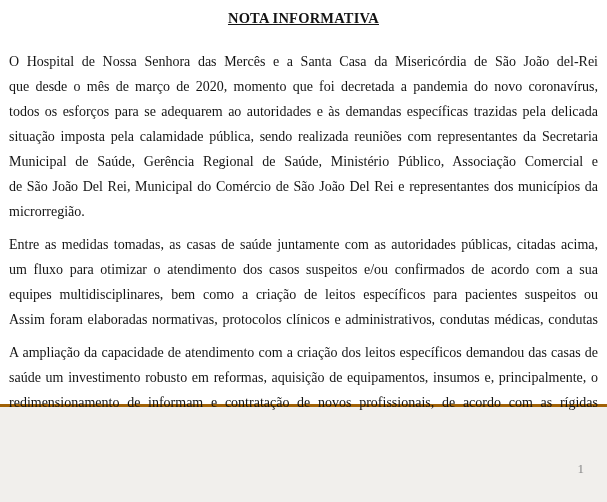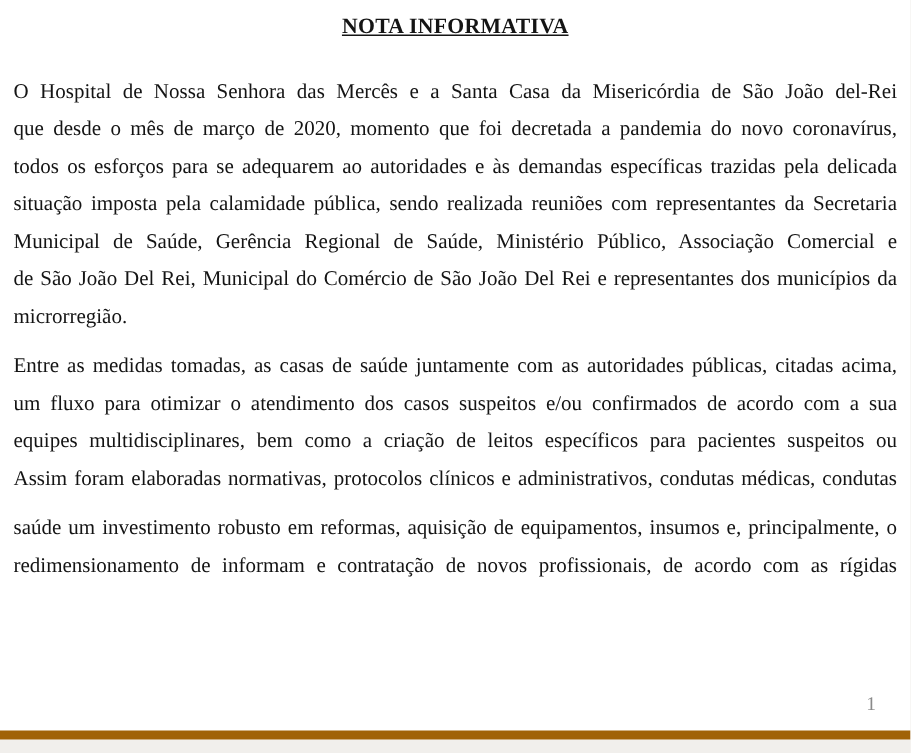--- a/index.html
+++ b/index.html
@@ -8,23 +8,23 @@
     width: 607px;
     height: 502px;
     overflow: hidden;
     background: #f1efec;
     font-family: "Liberation Serif", "DejaVu Serif", serif;
   }
   .page {
     position: relative;
     box-sizing: border-box;
     width: 607px;
-    height: 493px;
+    height: 407px;
     background: #ffffff;
-    border-bottom: 6px solid #a16207;
+    border-bottom: 3px solid #a16207;
     padding: 8px 9px 0 9px;
     color: #141414;
   }
   .doc-title {
     text-align: center;
     font-weight: bold;
     font-size: 14.5px;
     line-height: 17px;
     margin: 2px 0 22px 0;
     text-decoration: underline;
@@ -77,20 +77,21 @@
   </div>
 
   <div class="paragraph">
     <div class="line">Entre as medidas tomadas, as casas de saúde juntamente com as autoridades públicas, citadas acima, criaram</div>
     <div class="line">um fluxo para otimizar o atendimento dos casos suspeitos e/ou confirmados de acordo com a sua gravidade.</div>
     <div class="line">equipes multidisciplinares, bem como a criação de leitos específicos para pacientes suspeitos ou portadores</div>
     <div class="line">Assim foram elaboradas normativas, protocolos clínicos e administrativos, condutas médicas, condutas das</div>
   </div>
 
   <div class="paragraph">
+    <div class="line">A ampliação da capacidade de atendimento com a criação dos leitos específicos demandou das casas de</div>
     <div class="line">saúde um investimento robusto em reformas, aquisição de equipamentos, insumos e, principalmente, o</div>
     <div class="line">redimensionamento de informam e contratação de novos profissionais, de acordo com as rígidas normas da</div>
   </div>
 
   <div class="page-number">1</div>
 
 </div>
 
 <div class="viewer-bg"></div>
 

